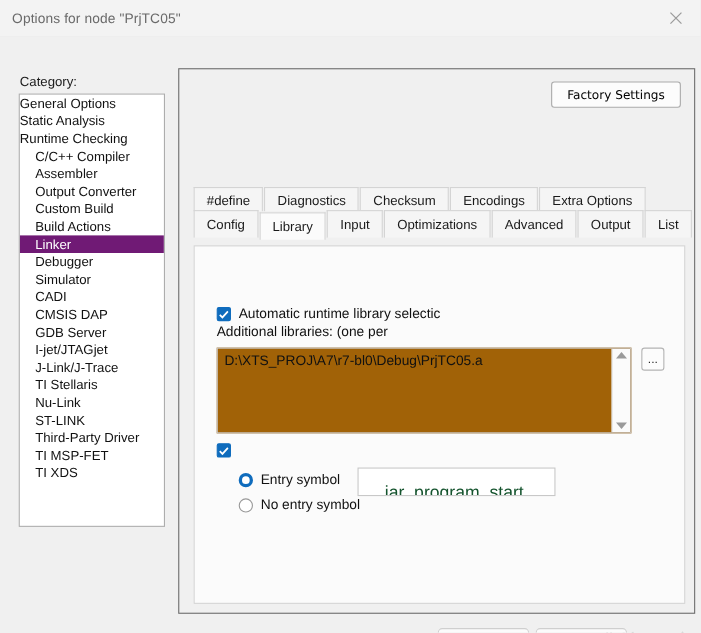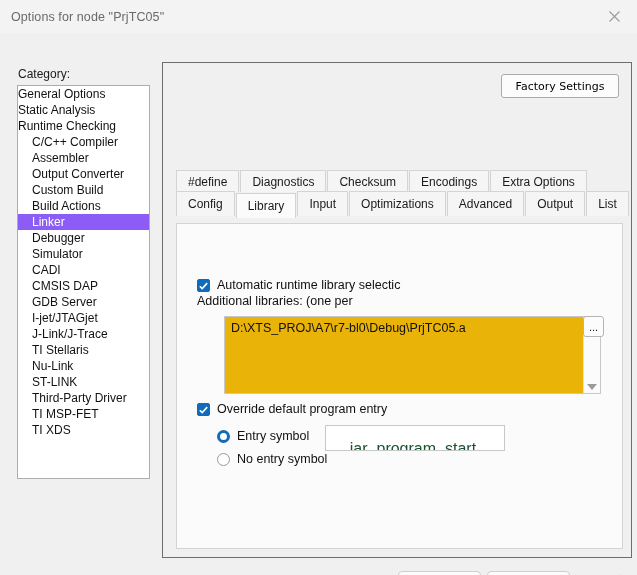--- a/index.html
+++ b/index.html
@@ -76,21 +76,21 @@
   .cat-item {
     height: 16px;
     line-height: 16px;
     font-size: 12px;
     padding-left: 0;
     white-space: nowrap;
     color: #111;
   }
   .cat-item.indented { padding-left: 14px; }
   .cat-item.selected {
-    background: #8b5cf6;
+    background: #701a75;
     color: #ffffff;
   }
 
   
   #options-panel {
     position: absolute;
     left: 162px;
     top: 29px;
     width: 470px;
     height: 496px;
@@ -206,25 +206,24 @@
     color: #111;
     white-space: nowrap;
   }
 
   #addlib-box {
     position: absolute;
     left: 20px;
     top: 92px;
     width: 377px;
     height: 78px;
-    background: #eab308;
+    background: #a16207;
     border: 1px solid #c8c8c8;
     box-sizing: border-box;
     overflow: hidden;
-    margin-left: 27px;
   }
   #addlib-text {
     padding: 4px 6px;
     font-size: 12.5px;
     color: #111;
     white-space: nowrap;
   }
   #addlib-scrollbar {
     position: absolute;
     right: 0;
@@ -438,21 +437,20 @@
       </div>
 
       <div id="browse-button">...</div>
 
       <div class="chk-row" id="override-row">
         <span class="checkbox">
           <svg width="9" height="8" viewBox="0 0 9 8">
             <polyline points="0.8,4.2 3.2,6.6 8.2,1.1" fill="none" stroke="#ffffff" stroke-width="1.6"></polyline>
           </svg>
         </span>
-        <span class="chk-label">Override default program entry</span>
       </div>
 
       <div class="radio-row" id="entry-symbol-row">
         <span class="radio on"></span>
         <span class="radio-label">Entry symbol</span>
       </div>
 
       <div id="entry-symbol-input">__iar_program_start</div>
 
       <div class="radio-row" id="no-entry-row">

